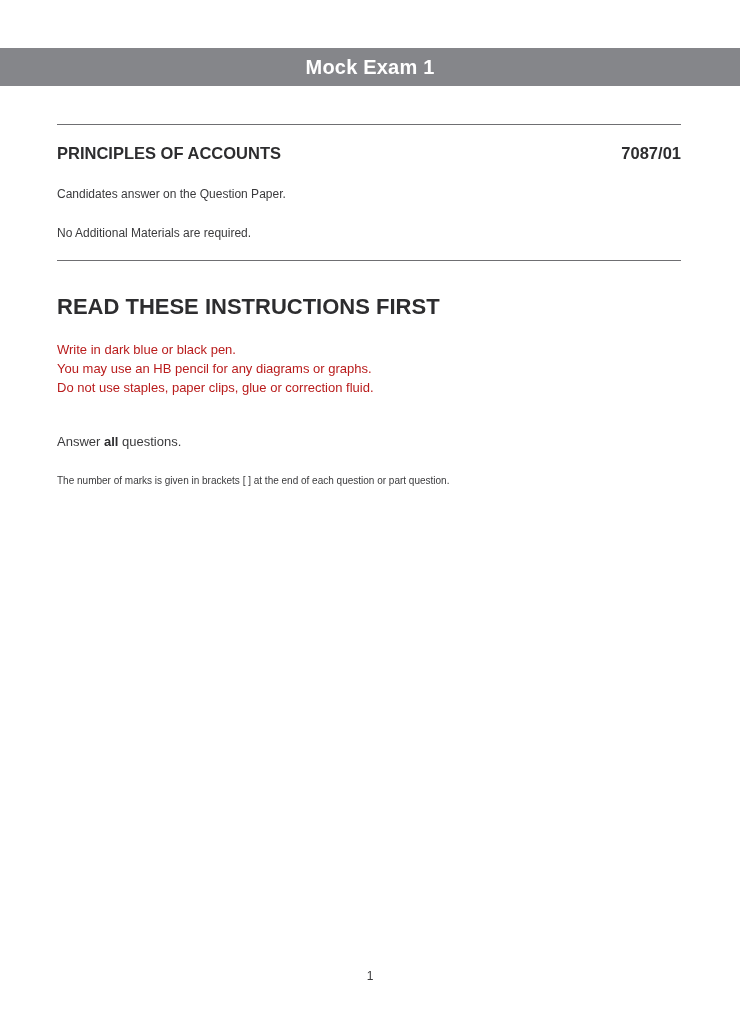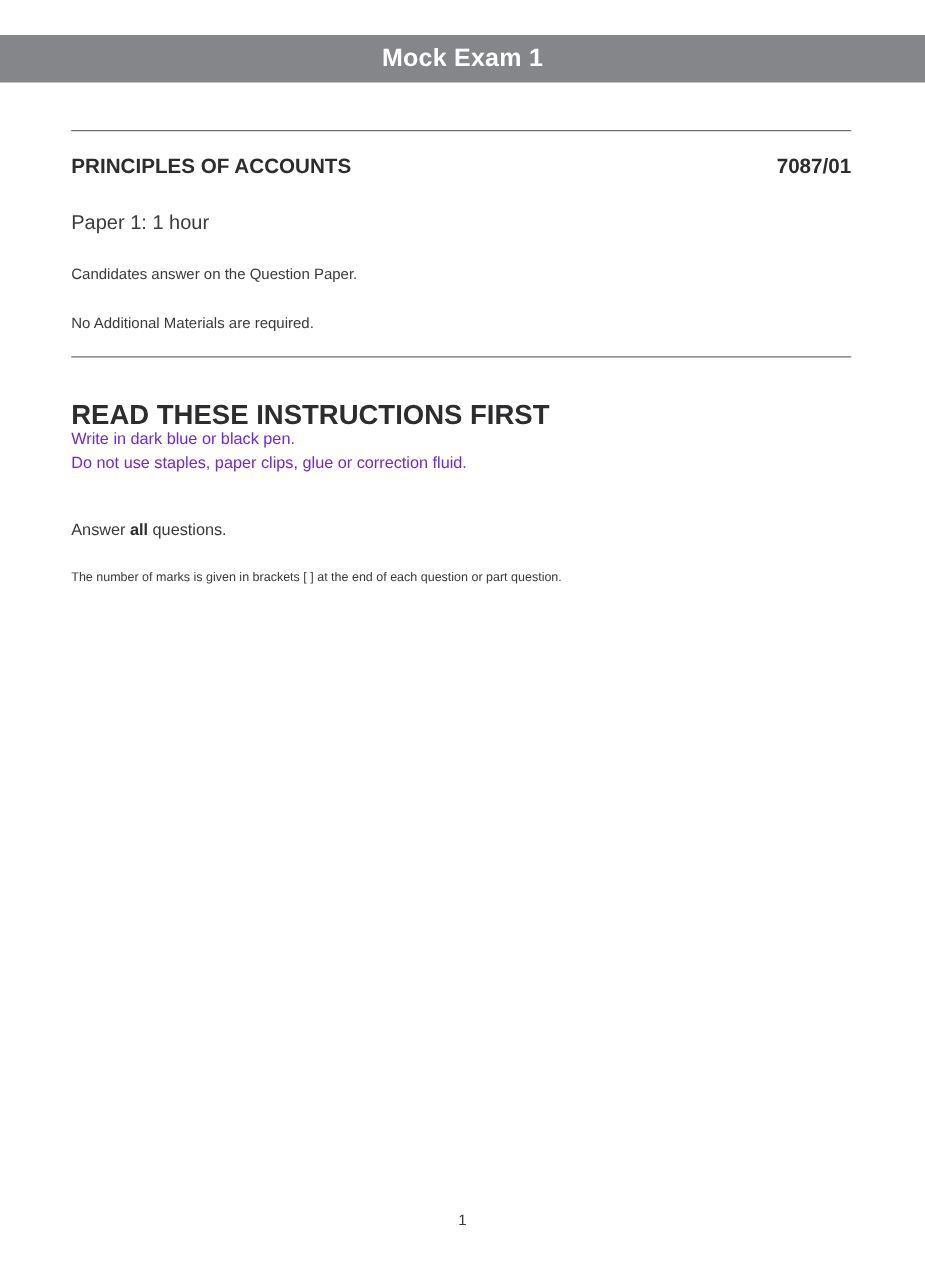--- a/index.html
+++ b/index.html
@@ -7,21 +7,21 @@
     background: #ffffff;
     font-family: "Liberation Sans", "DejaVu Sans", sans-serif;
   }
   .page {
     position: relative;
     width: 740px;
     height: 1024px;
     background: #ffffff;
     overflow: hidden;
     box-sizing: border-box;
-    padding-top: 28px;
+    padding-top: 48px;
   }
   .banner {
     height: 38px;
     background: #85868A;
     display: flex;
     align-items: center;
     justify-content: center;
   }
   .banner-title {
     color: #ffffff;
@@ -72,22 +72,23 @@
     line-height: 16px;
   }
   .instructions-heading {
     margin-top: 36px;
     font-size: 22px;
     font-weight: bold;
     color: #2D2D2F;
     line-height: 19px;
   }
   .instruction-lines {
+    margin-top: 24px;
     font-size: 13px;
-    color: #6d28d9;
+    color: #b91c1c;
     line-height: 19px;
   }
   .answer-line {
     margin-top: 37px;
     font-size: 13px;
     color: #3A3A3C;
     line-height: 16px;
   }
   .answer-line b { color: #2D2D2F; }
   .marks-line {
@@ -118,32 +119,32 @@
   <div class="content">
 
 
     <hr class="rule rule-1">
 
     <div class="subject-row">
       <span class="subject-title">PRINCIPLES OF ACCOUNTS</span>
       <span class="subject-code">7087/01</span>
     </div>
 
-    <div class="duration">Paper 1: 1 hour</div>
 
     <div class="note">Candidates answer on the Question Paper.</div>
 
     <div class="note">No Additional Materials are required.</div>
 
     <hr class="rule rule-2">
 
     <div class="instructions-heading">READ THESE INSTRUCTIONS FIRST</div>
 
     <div class="instruction-lines">
       <div>Write in dark blue or black pen.</div>
+      <div>You may use an HB pencil for any diagrams or graphs.</div>
       <div>Do not use staples, paper clips, glue or correction fluid.</div>
     </div>
 
     <div class="answer-line"><span>Answer </span><b>all</b><span> questions.</span></div>
 
     <div class="marks-line">The number of marks is given in brackets [ ] at the end of each question or part question.</div>
 
   </div>
 
   <div class="page-footer">

